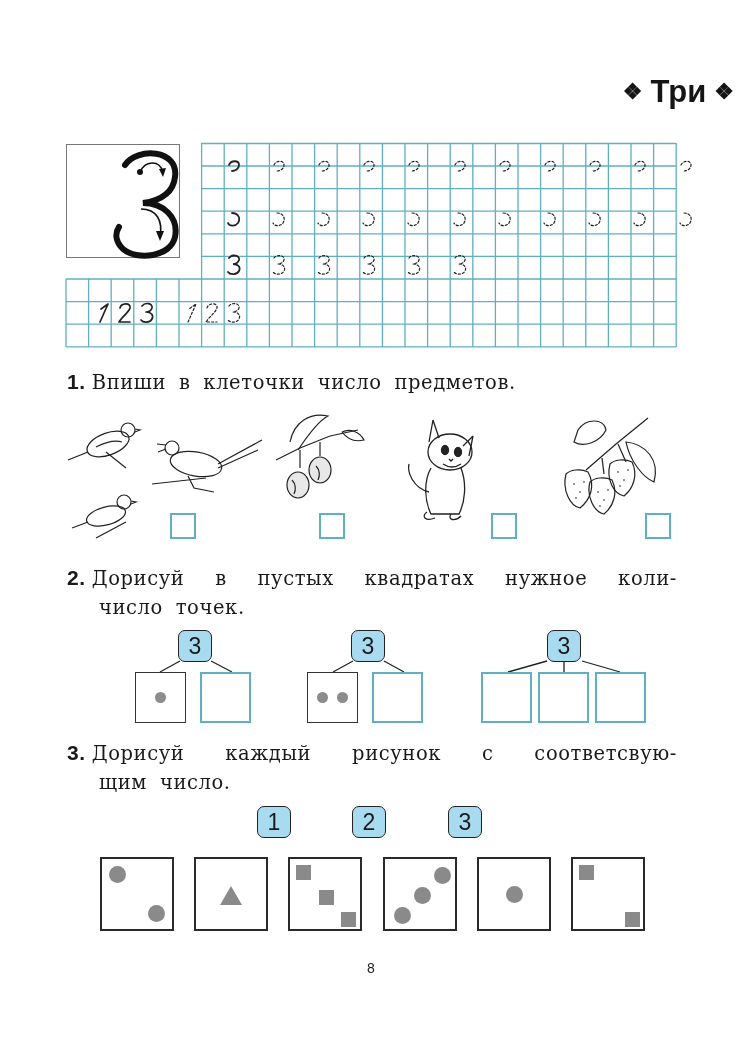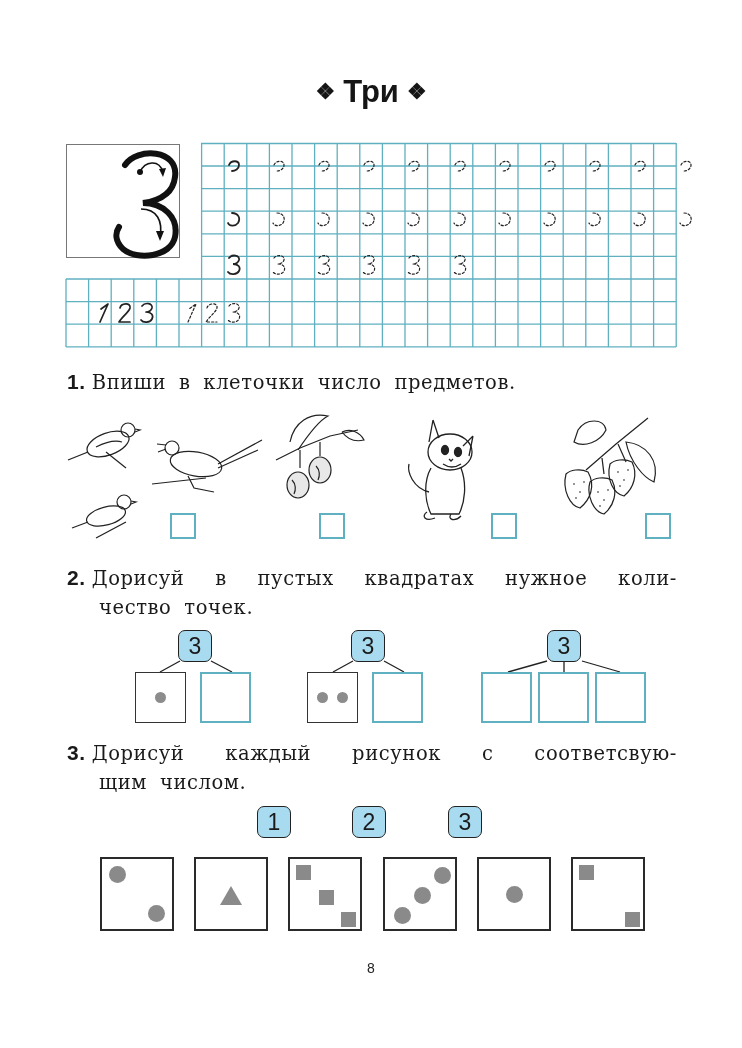--- a/index.html
+++ b/index.html
@@ -1,20 +1,20 @@
 <!DOCTYPE html>
 <html><head>
 <meta charset="utf-8">
 <style>
   * { box-sizing: border-box; margin: 0; padding: 0; }
   html, body { width: 742px; height: 1048px; background: #ffffff; overflow: hidden; }
   body { position: relative; font-family: "DejaVu Serif", serif; color: #1a1a1a; }
 
   .title {
-    position: absolute; left: 0; top: 74px; width: 742px; text-align: center;
+    position: absolute; left: 0; top: 74px; width: 742px; text-align: right;
     font-family: "Liberation Sans", sans-serif; font-weight: bold; font-size: 31px; color: #151515;
   }
   .title .orn { font-size: 22px; vertical-align: 3px; margin: 0 8px; }
 
   
   .digit-box {
     position: absolute; left: 66px; top: 144px; width: 114px; height: 114px;
     border: 1.5px solid #777; background: #fff;
   }
 
@@ -334,21 +334,21 @@
         <circle cx="72" cy="58" r="0.9"></circle>
     </g>
   </svg>
 </div>
 <div class="answer-box" style="left:645px;top:513px;"></div>
 
 <div class="task" style="top:563px;">
   <span style="display:block;text-align:justify;text-align-last:justify;">
     <span class="num">2.</span><span>Дорисуй в пустых квадратах нужное коли-</span>
   </span>
-  <span class="cont">чество точек.</span>
+  <span class="cont">число точек.</span>
 </div>
 
 <svg style="position:absolute;left:0;top:0;" width="742" height="740">
   <g stroke="#222" stroke-width="1.3" fill="none">
     <path d="M160 672 L180 661 M211 661 L232 672"></path>
     <path d="M333 672 L353 661 M384 661 L404 672"></path>
     <path d="M508 672 L547 661 M564 661 L564 672 M582 661 L620 672"></path>
   </g>
 </svg>
 
@@ -367,21 +367,21 @@
 
 <div class="badge" style="left:547px;top:630px;">3</div>
 <div class="sq empty" style="left:481px;top:672px;"></div>
 <div class="sq empty" style="left:538px;top:672px;"></div>
 <div class="sq empty" style="left:595px;top:672px;"></div>
 
 <div class="task" style="top:738px;">
   <span style="display:block;text-align:justify;text-align-last:justify;">
     <span class="num">3.</span><span>Дорисуй каждый рисунок с соответсвую-</span>
   </span>
-  <span class="cont">щим числом.</span>
+  <span class="cont">щим число.</span>
 </div>
 
 <div class="badge" style="left:257px;top:806px;">1</div>
 <div class="badge" style="left:352px;top:806px;">2</div>
 <div class="badge" style="left:448px;top:806px;">3</div>
 
 <div class="card" style="left:100px;">
   <div class="shape-c" style="left:7px;top:7px;"></div>
   <div class="shape-c" style="left:46px;top:46px;"></div>
 </div>

